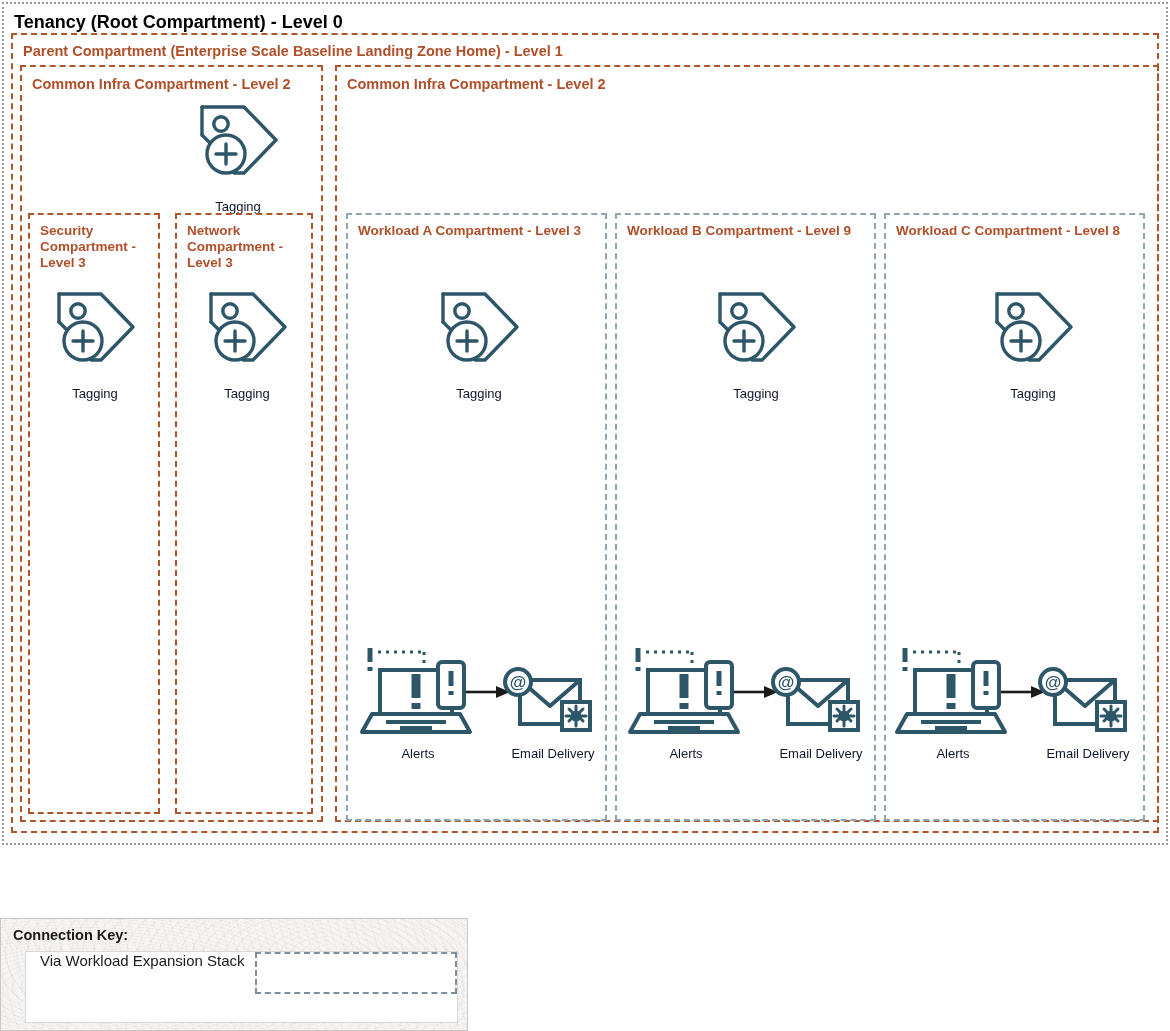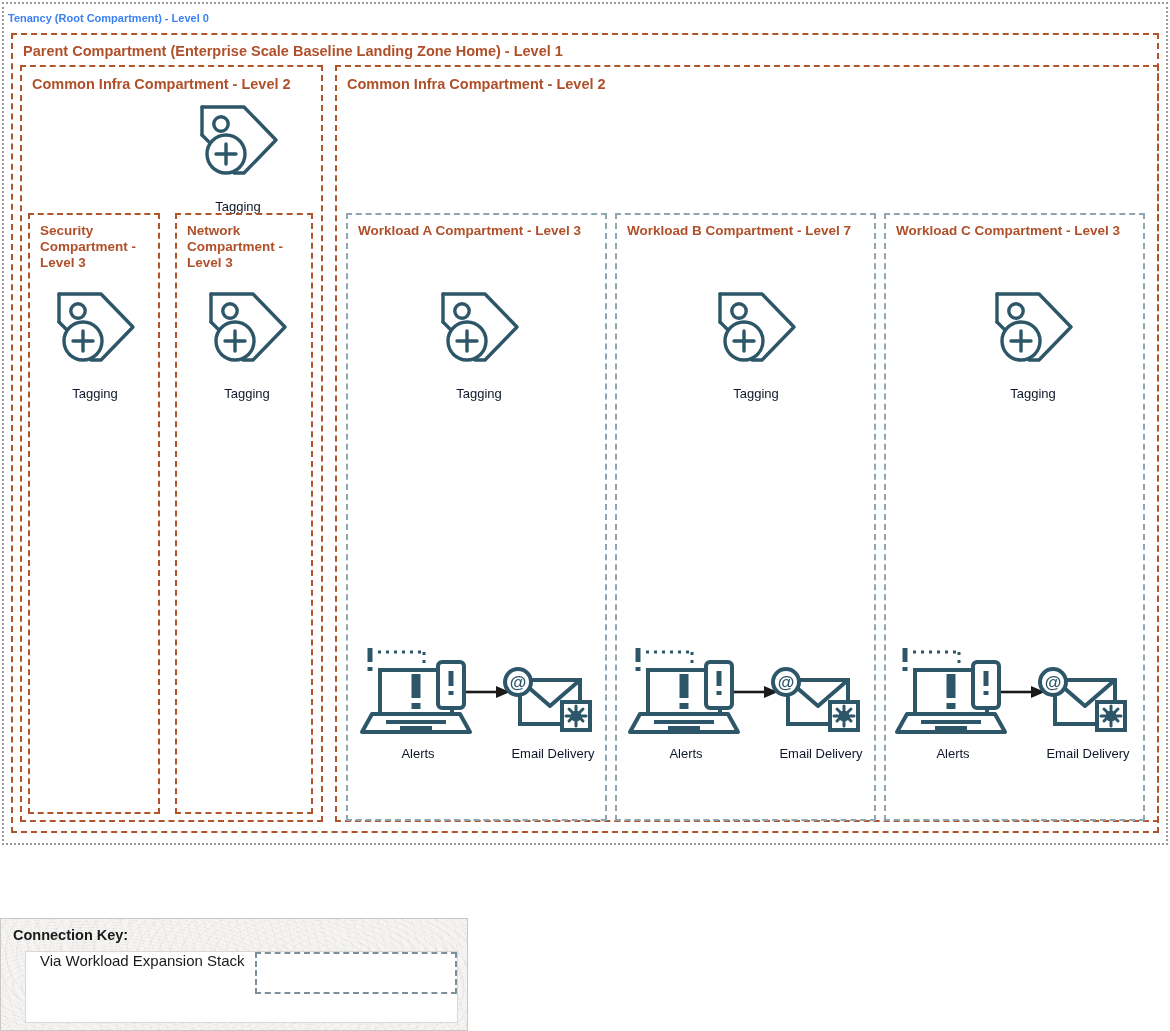--- a/index.html
+++ b/index.html
@@ -33,23 +33,23 @@
     border: 2px dashed #8fa5b2;
   }
 
   .box-title {
     position: absolute;
     font-weight: bold;
     line-height: 1.18;
     white-space: pre-line;
   }
   .title-tenancy {
-    color: #3b82f6;
-    font-size: 11px;
-    left: 4px;
+    color: #000000;
+    font-size: 18px;
+    left: 10px;
     top: 8px;
   }
   .title-l1 {
     color: #b0502a;
     font-size: 14.5px;
     left: 10px;
     top: 8px;
   }
   .title-l2 {
     color: #b0502a;
@@ -263,21 +263,21 @@
         <circle cx="218" cy="76" r="5.5" fill="#2d5668" stroke="none"></circle>
         <path d="M218 66 V70 M218 82 V86 M208 76 H212 M224 76 H228
                  M211 69 L214 72 M222 78 L225 81 M225 69 L222 72 M214 78 L211 81" stroke="#2d5668" stroke-width="3" stroke-linecap="round"></path>
       </g>
     </svg>
     <span style="position:absolute; left:20px; top:88px; width:80px; text-align:center;" class="node-label">Alerts</span>
     <span style="position:absolute; left:130px; top:88px; width:130px; text-align:center;" class="node-label">Email Delivery</span>
   </div>
 
   <div class="box box-blue" style="left:615px; top:213px; width:261px; height:608px;">
-    <div class="box-title title-l3" style="width:228px;">Workload B Compartment - Level 7</div>
+    <div class="box-title title-l3" style="width:228px;">Workload B Compartment - Level 9</div>
   </div>
   <div class="node" style="left:710px; top:286px; width:92px;">
     <span class="node-icon">
       <svg width="92" height="82" viewBox="0 0 92 82" aria-hidden="true">
         <path d="M10 8 H52 L84 41 L52 74 H42" fill="none" stroke="#2d5668" stroke-width="3.4" stroke-linejoin="round" stroke-linecap="round"></path>
         <path d="M10 8 V36" fill="none" stroke="#2d5668" stroke-width="3.4" stroke-linecap="round"></path>
         <path d="M10 36 L24 50" fill="none" stroke="#2d5668" stroke-width="3.4" stroke-linecap="round"></path>
         <circle cx="29" cy="25" r="7.2" fill="none" stroke="#2d5668" stroke-width="3.4"></circle>
         <circle cx="34" cy="55" r="19" fill="#ffffff" stroke="#2d5668" stroke-width="3.4"></circle>
         <path d="M34 45 V65 M24 55 H44" stroke="#2d5668" stroke-width="3.4" stroke-linecap="round"></path>
@@ -316,21 +316,21 @@
         <circle cx="218" cy="76" r="5.5" fill="#2d5668" stroke="none"></circle>
         <path d="M218 66 V70 M218 82 V86 M208 76 H212 M224 76 H228
                  M211 69 L214 72 M222 78 L225 81 M225 69 L222 72 M214 78 L211 81" stroke="#2d5668" stroke-width="3" stroke-linecap="round"></path>
       </g>
     </svg>
     <span style="position:absolute; left:20px; top:88px; width:80px; text-align:center;" class="node-label">Alerts</span>
     <span style="position:absolute; left:130px; top:88px; width:130px; text-align:center;" class="node-label">Email Delivery</span>
   </div>
 
   <div class="box box-blue" style="left:884px; top:213px; width:261px; height:608px;">
-    <div class="box-title title-l3" style="width:228px;">Workload C Compartment - Level 3</div>
+    <div class="box-title title-l3" style="width:228px;">Workload C Compartment - Level 8</div>
   </div>
   <div class="node" style="left:987px; top:286px; width:92px;">
     <span class="node-icon">
       <svg width="92" height="82" viewBox="0 0 92 82" aria-hidden="true">
         <path d="M10 8 H52 L84 41 L52 74 H42" fill="none" stroke="#2d5668" stroke-width="3.4" stroke-linejoin="round" stroke-linecap="round"></path>
         <path d="M10 8 V36" fill="none" stroke="#2d5668" stroke-width="3.4" stroke-linecap="round"></path>
         <path d="M10 36 L24 50" fill="none" stroke="#2d5668" stroke-width="3.4" stroke-linecap="round"></path>
         <circle cx="29" cy="25" r="7.2" fill="none" stroke="#2d5668" stroke-width="3.4"></circle>
         <circle cx="34" cy="55" r="19" fill="#ffffff" stroke="#2d5668" stroke-width="3.4"></circle>
         <path d="M34 45 V65 M24 55 H44" stroke="#2d5668" stroke-width="3.4" stroke-linecap="round"></path>

